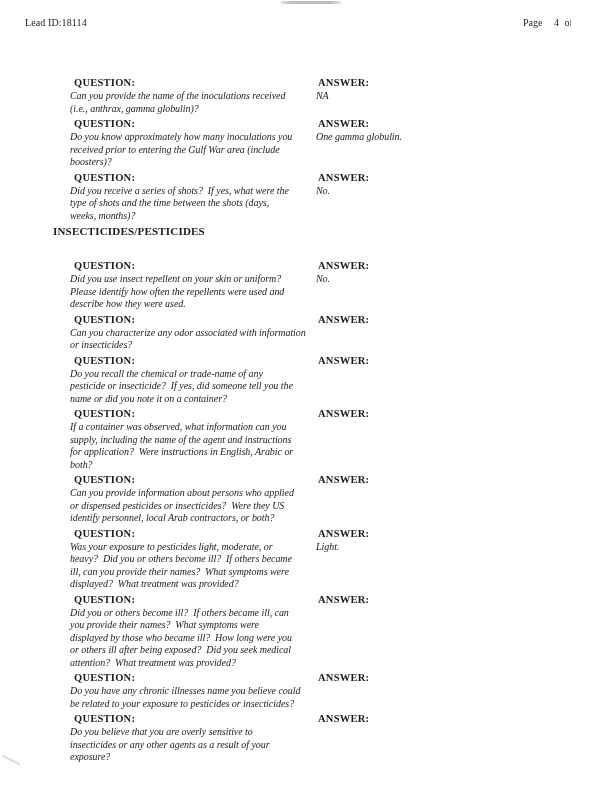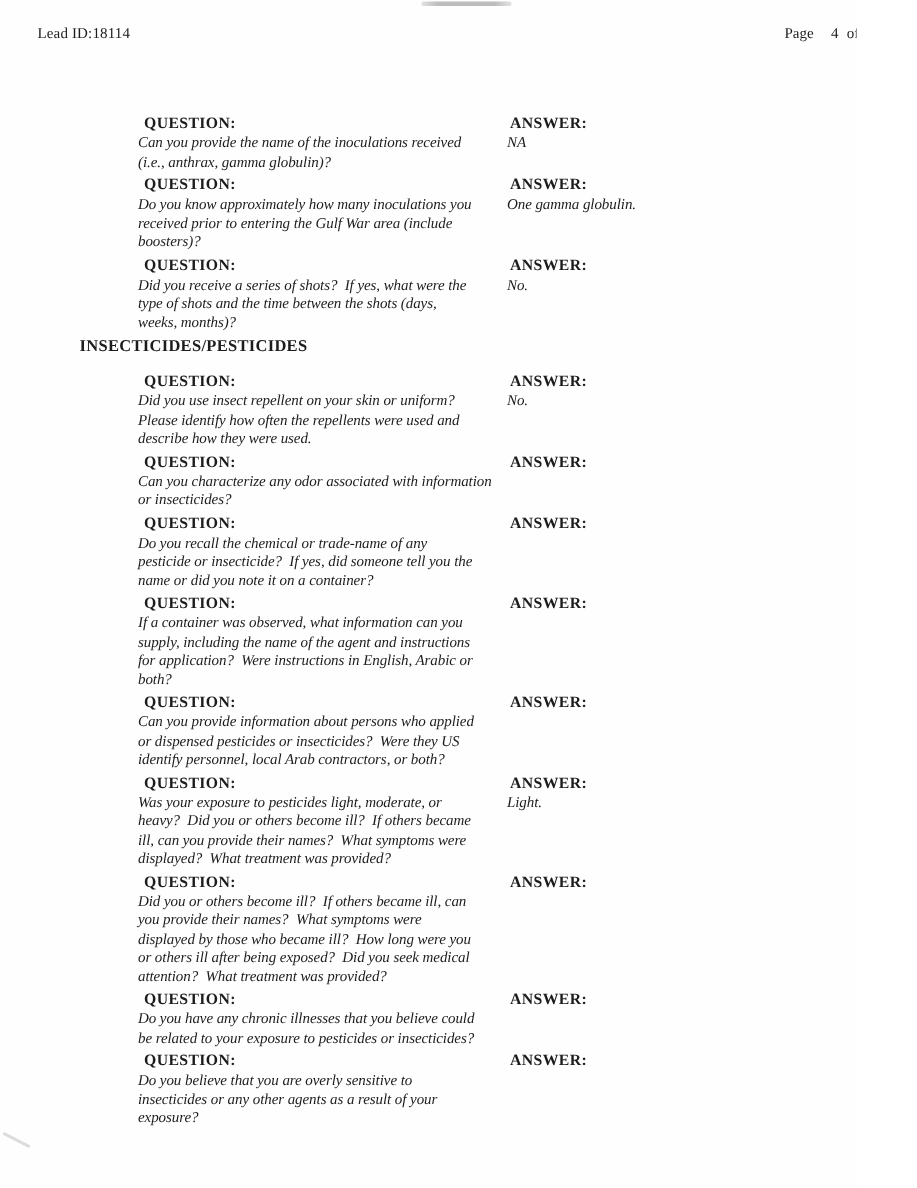--- a/index.html
+++ b/index.html
@@ -43,21 +43,21 @@
   }
   .page-indicator .pi-num { margin-left: 9px; }
   .page-indicator .pi-of { margin-left: 3px; }
   .page-indicator .pi-total { margin-left: 11px; }
   
   .content {
     position: absolute;
     top: 75px; left: 0; right: 0;
   }
   .qa { display: flex; margin-bottom: 1px; }
-  .qcol { margin-left: 92px; width: 246px; flex: 0 0 246px; }
+  .qcol { margin-left: 70px; width: 246px; flex: 0 0 246px; }
   .acol { flex: 1 1 auto; }
   .lbl {
     font-weight: bold;
     font-size: 10.5px;
     line-height: 15px;
     height: 15px;
     padding-left: 4px;
     letter-spacing: 0.25px;
   }
   .acol .lbl { padding-left: 2px; }
@@ -67,21 +67,21 @@
     letter-spacing: -0.05px;
     white-space: pre;
     font-style: italic;
   }
   .section-header {
     font-weight: bold;
     font-size: 11px;
     line-height: 16px;
     height: 16px;
     margin-left: 53px;
-    margin-bottom: 8px;
+    margin-bottom: 19px;
     letter-spacing: 0.2px;
   }
 </style>
 </head>
 <body>
 
 <div class="page">
 
   <div class="artifact-top"></div>
   <div class="artifact-corner"></div>
@@ -227,21 +227,21 @@
       </div>
       <div class="acol">
         <div class="lbl">ANSWER:</div>
         <div class="atext"></div>
       </div>
     </div>
 
     <div class="qa">
       <div class="qcol">
         <div class="lbl">QUESTION:</div>
-        <div class="qtext">Do you have any chronic illnesses that you believe could
+        <div class="qtext">Do you have any chronic illnesses name you believe could
 be related to your exposure to pesticides or insecticides?</div>
       </div>
       <div class="acol">
         <div class="lbl">ANSWER:</div>
         <div class="atext"></div>
       </div>
     </div>
 
     <div class="qa">
       <div class="qcol">

